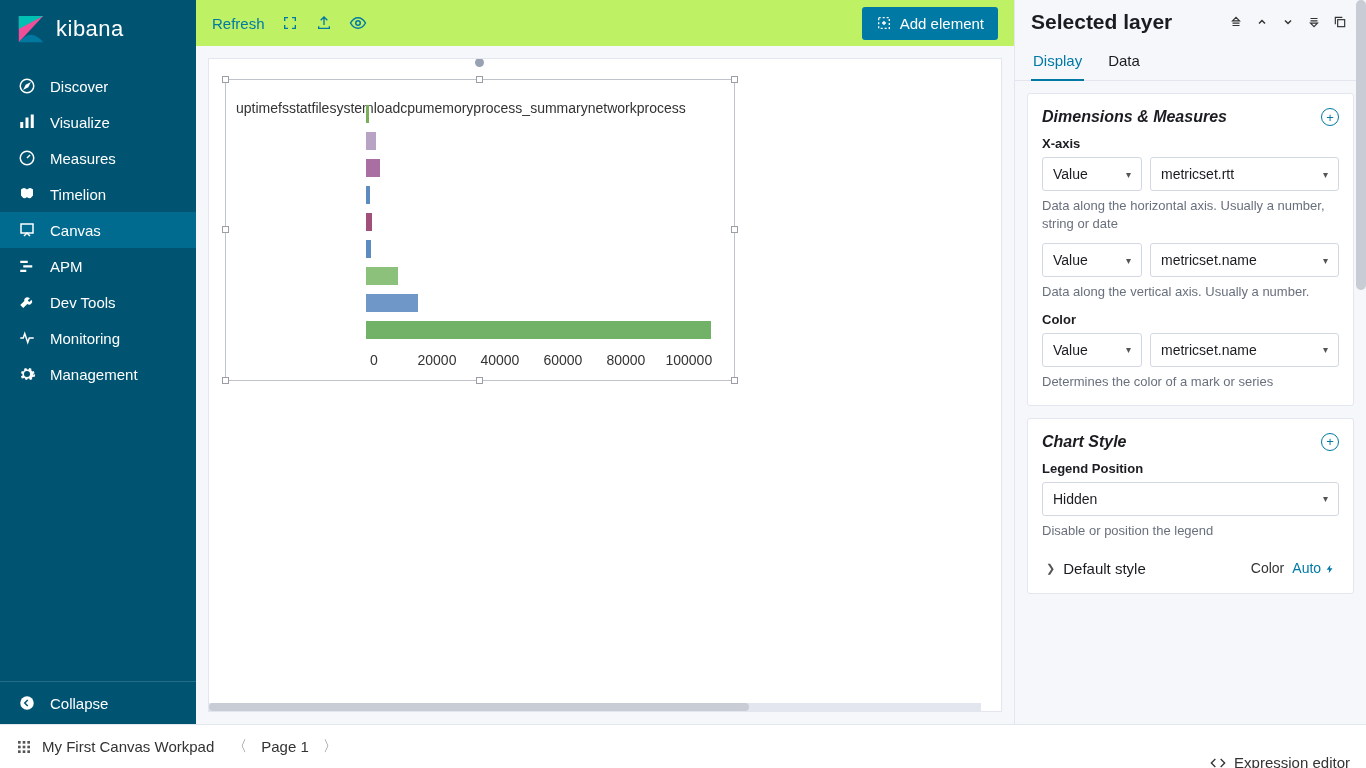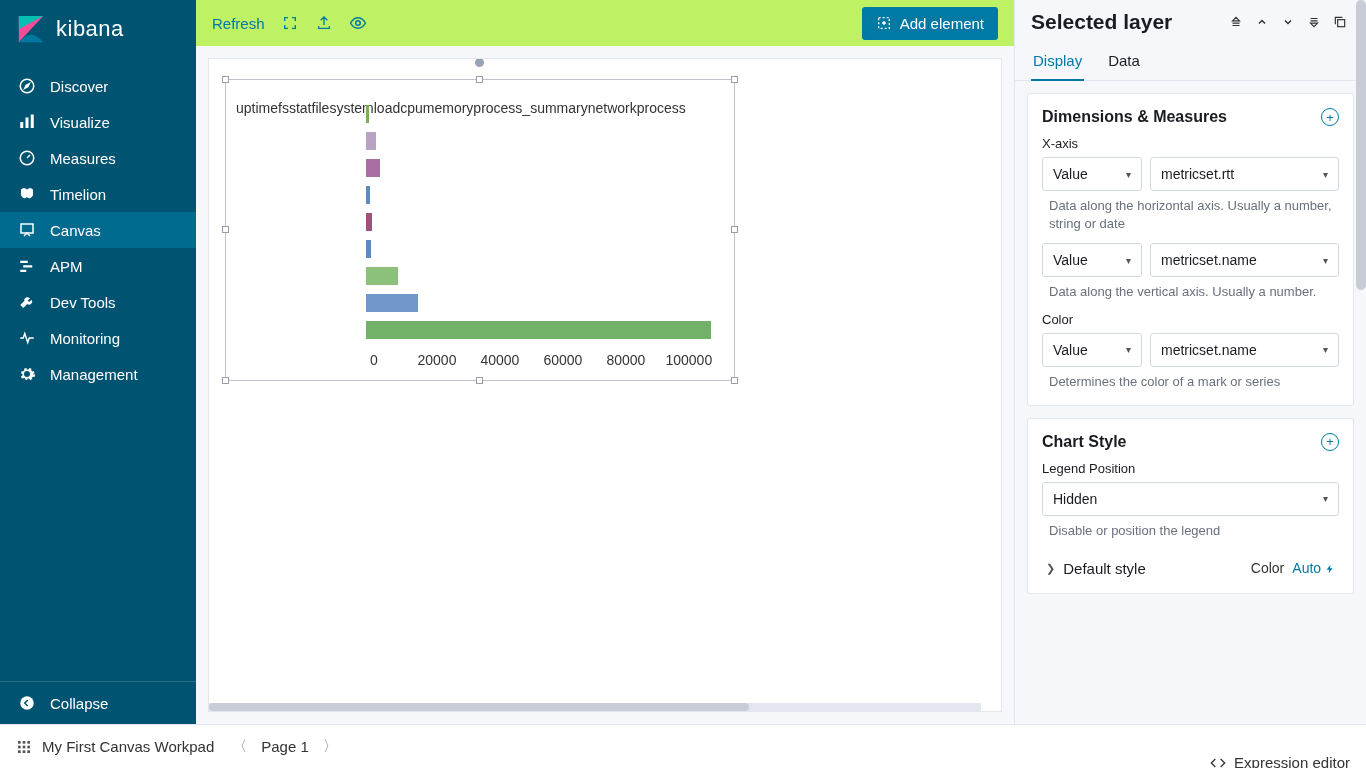--- a/index.html
+++ b/index.html
@@ -55,27 +55,27 @@
   .right-head { display:flex; align-items:center; padding: 10px 16px 4px; gap:6px; }
   .right-title { font-size: 21px; font-weight: 600; flex:1; }
   .layer-btn { width:20px; height:20px; cursor:pointer; color:#333; display:inline-flex;align-items:center;justify-content:center; }
   .tabs { display:flex; border-bottom: 1px solid #e3e6ef; padding: 0 16px; gap: 22px; margin-top:4px; }
   .tab { padding: 10px 2px; cursor:pointer; font-size:15px; color:#1a1c21; }
   .tab.active { color:#0079a5; border-bottom: 2px solid #0079a5; margin-bottom:-1px; }
 
   .panel-body { padding: 12px; display:flex; flex-direction:column; gap:12px; }
   .card { background:#fff; border:1px solid #e3e6ef; border-radius:3px; padding: 14px; }
   .card-head { display:flex; align-items:center; margin-bottom:10px; }
-  .card-title { font-size:16px; font-weight:600; flex:1; }
+  .card-title { font-size:16px; font-weight:600; flex:1;font-style:italic; }
   .plus-btn { width:18px;height:18px;border:1.5px solid #0079a5;border-radius:50%;color:#0079a5;display:inline-flex;align-items:center;justify-content:center;font-size:13px;cursor:pointer;line-height:1; }
-  .field-label { font-size:13px; font-weight:400; margin: 6px 0; }
+  .field-label { font-size:13px; font-weight:700; margin: 6px 0; }
   .sel-row { display:flex; gap:8px; }
   .select { flex:1; border:1px solid #d3d9e3; border-radius:3px; padding: 8px 10px; display:flex; align-items:center; justify-content:space-between; cursor:pointer; background:#fff; font-size:14px; }
   .select.narrow { flex: 0 0 100px; }
-  .hint { font-size:13px; color:#69707d; margin:6px 7px 10px; line-height:1.4; }
+  .hint { font-size:13px; color:#69707d; margin:6px 0 10px; line-height:1.4; }
   .chev { font-size:10px; color:#555; }
 
   .style-row { display:flex; align-items:center; padding: 10px 4px 2px; gap:8px; }
   .style-row .expand { color:#555; font-size:11px; cursor:pointer; }
   .style-row .lbl { flex:1; font-size:15px; }
   .style-row .color-lbl { font-size:14px; color:#333; }
   .auto-chip { color:#0079a5; font-size:14px; }
 
   .right-scroll { position:absolute; right:0; top:0; width:10px; height:40%; background:#c8ccd4; border-radius:5px; }
 

